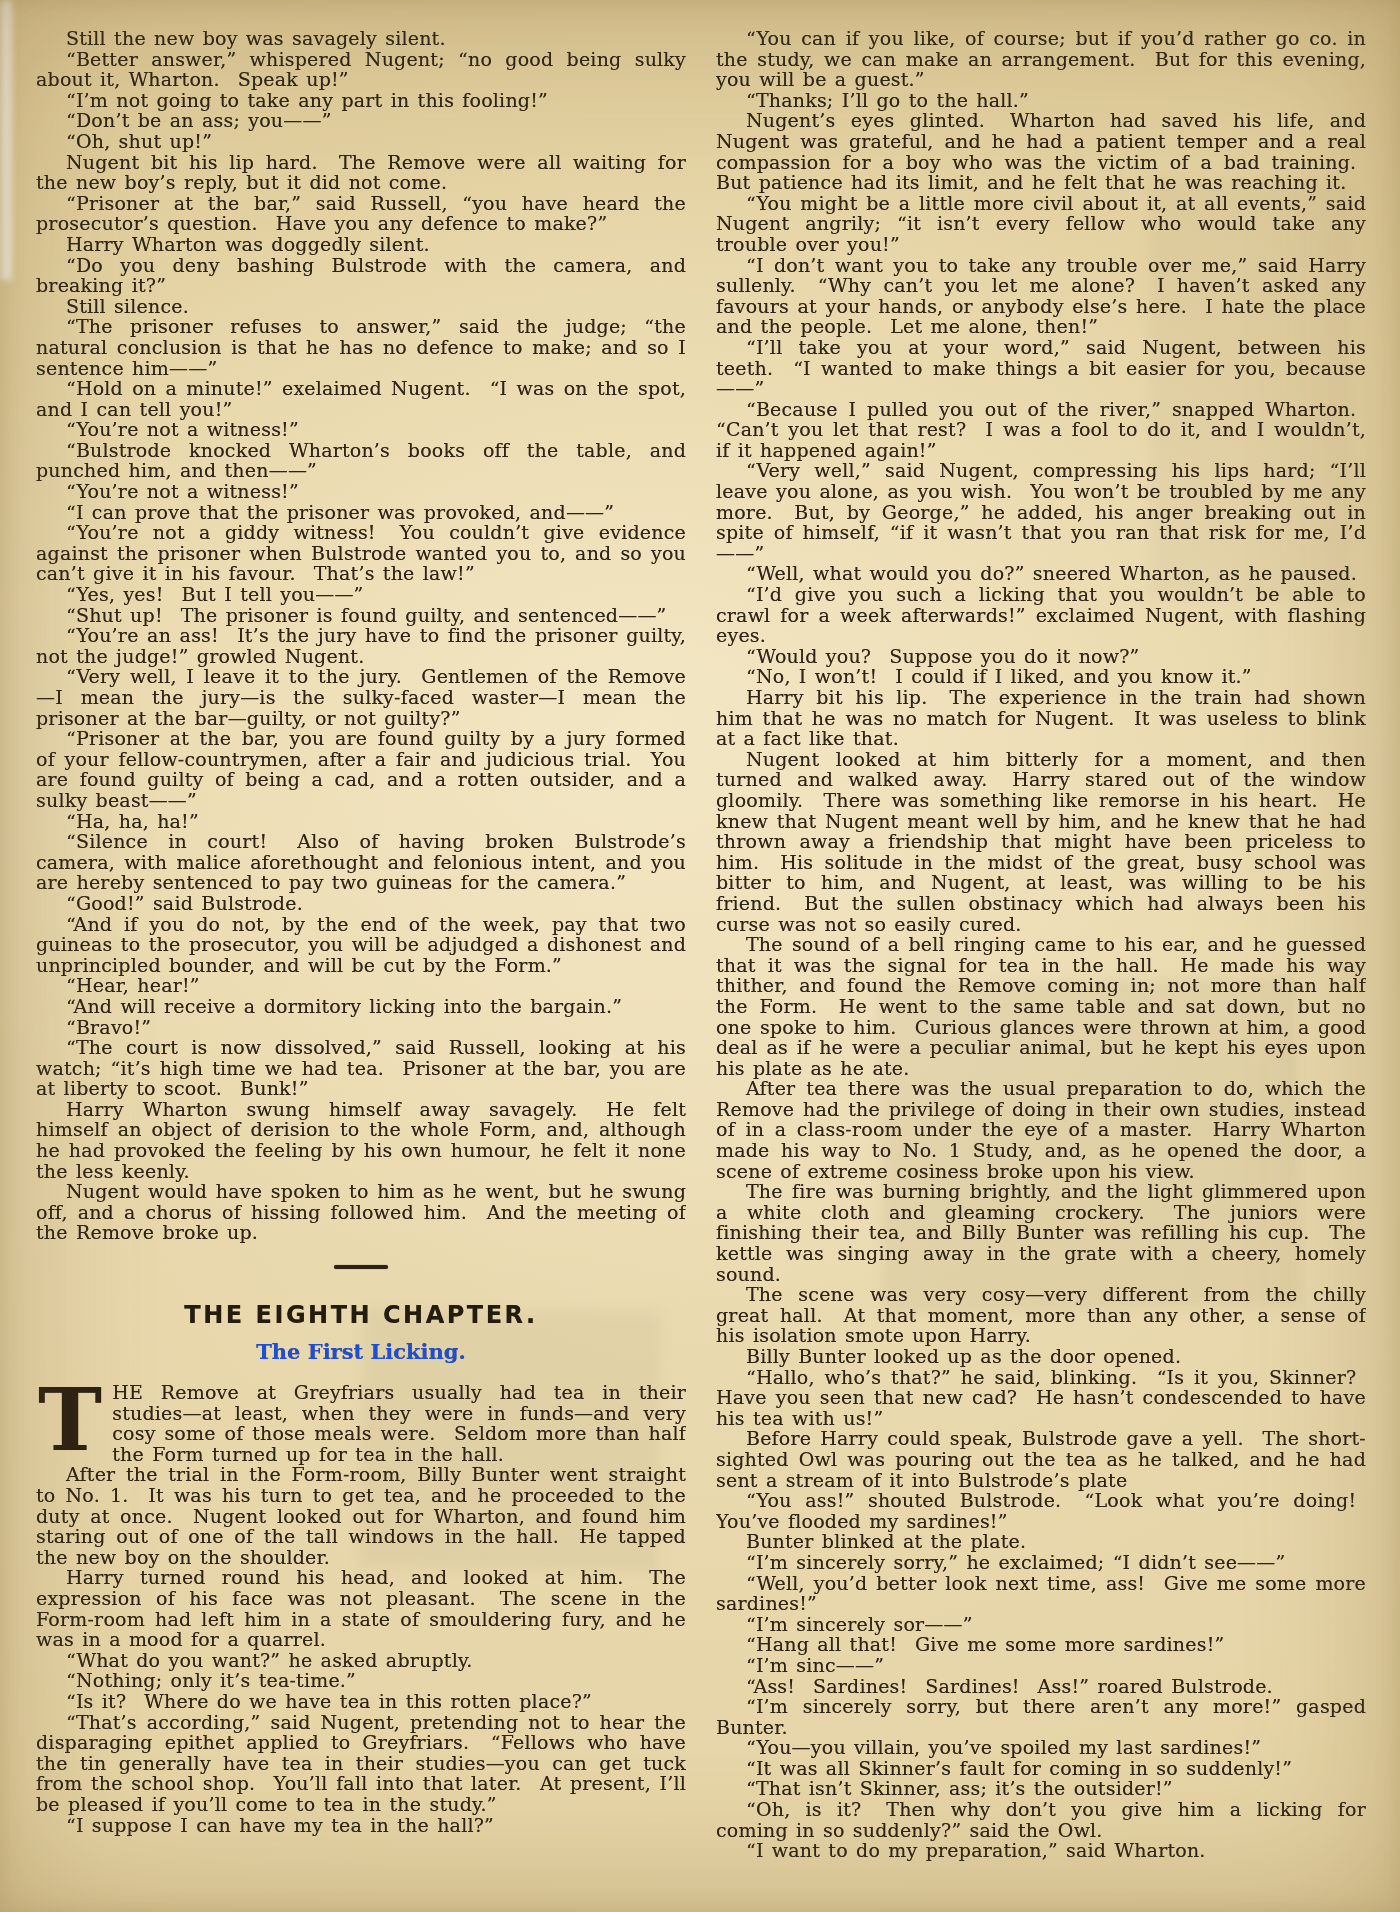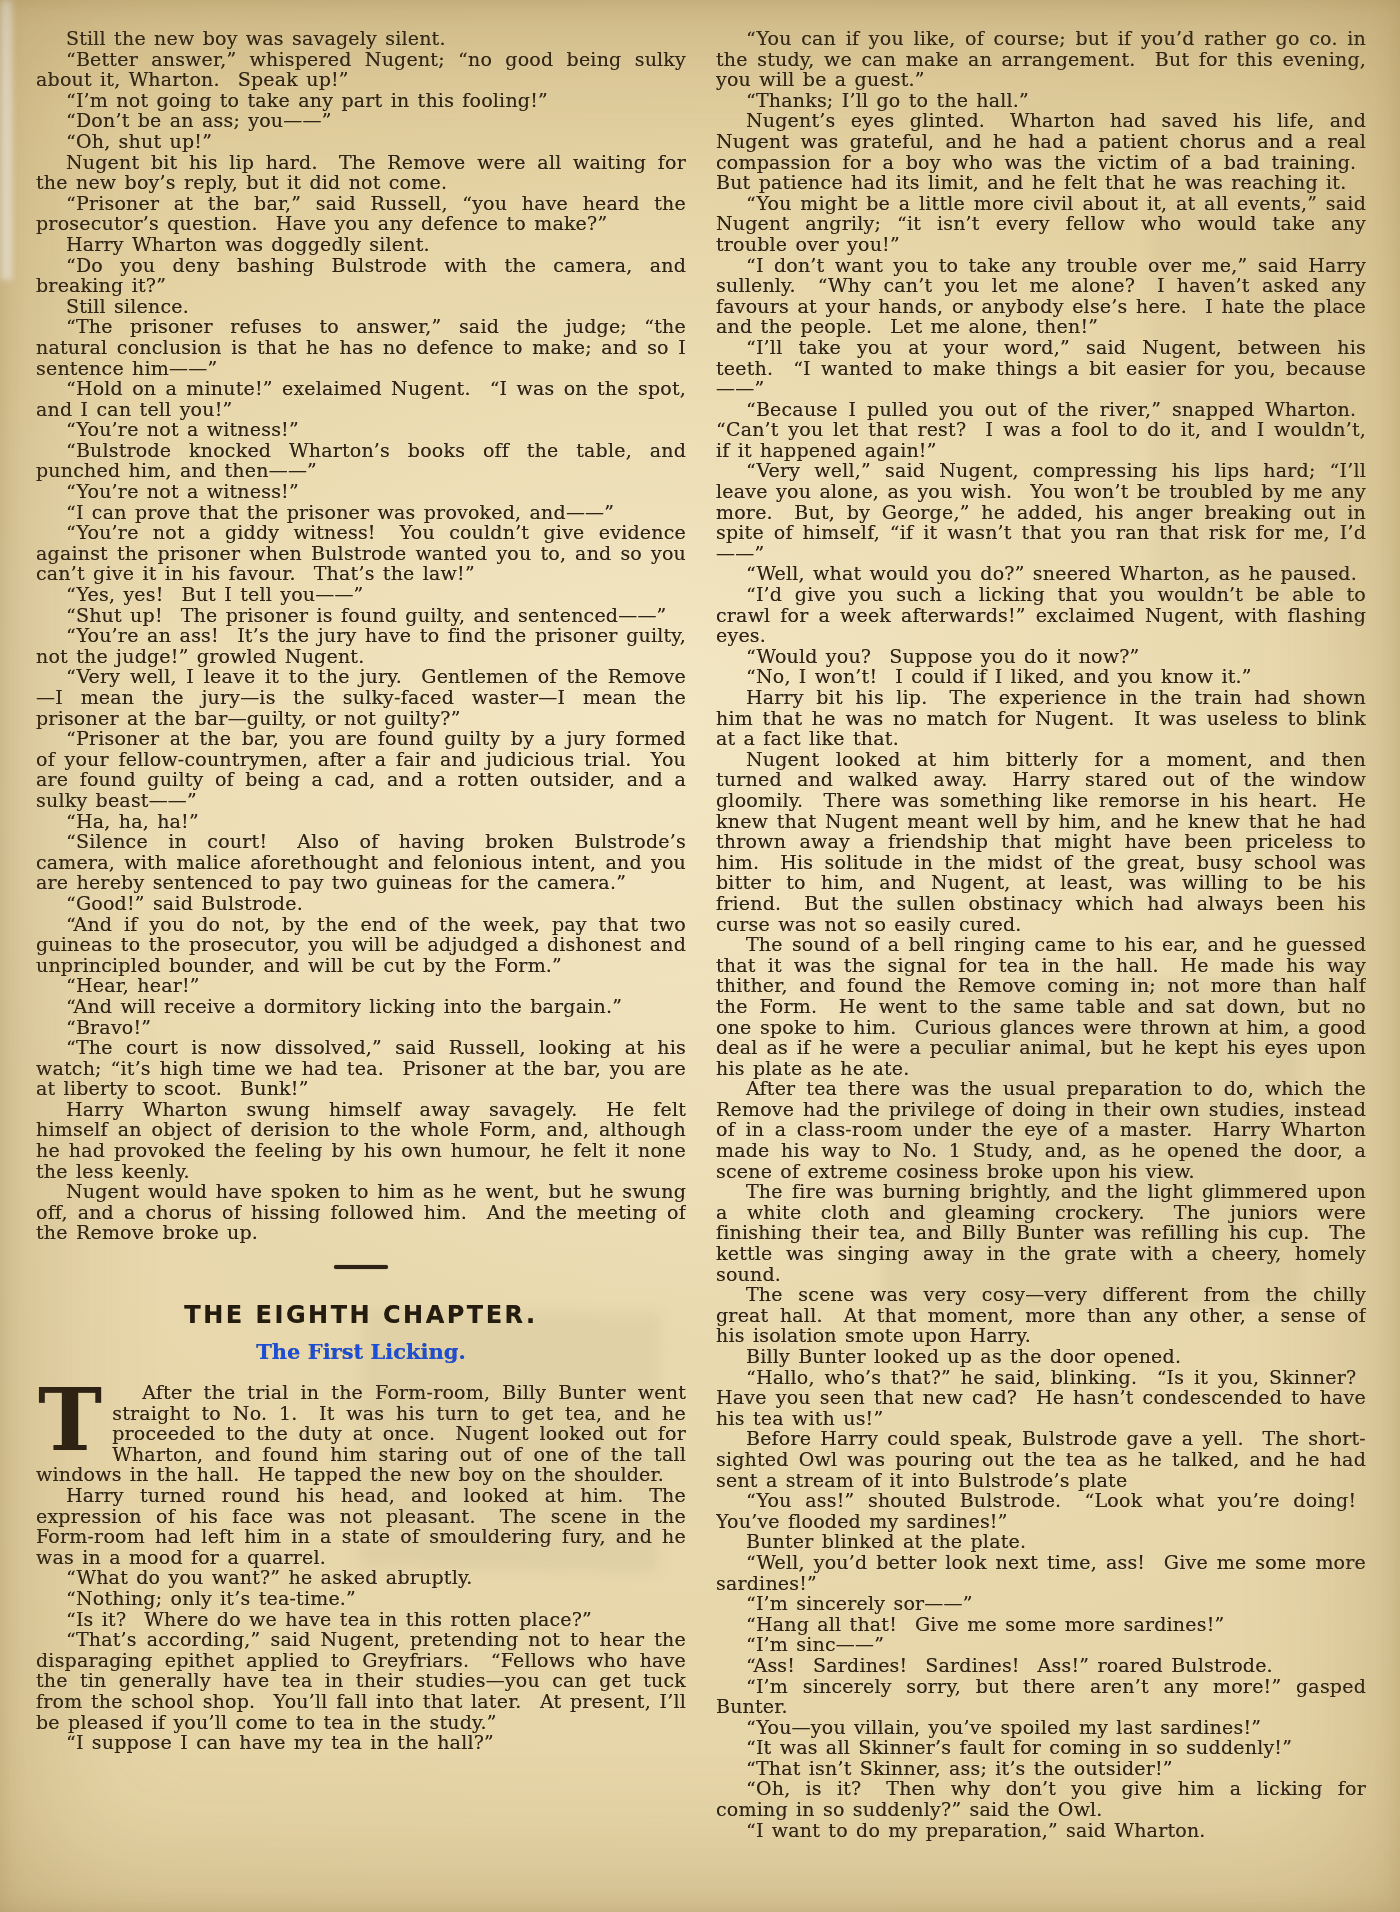--- a/index.html
+++ b/index.html
@@ -108,53 +108,54 @@
         <p class="paragraph">“And if you do not, by the end of the week, pay that two guineas to the prosecutor, you will be adjudged a dishonest and unprincipled bounder, and will be cut by the Form.”</p>
         <p class="paragraph">“Hear, hear!”</p>
         <p class="paragraph">“And will receive a dormitory licking into the bargain.”</p>
         <p class="paragraph">“Bravo!”</p>
         <p class="paragraph">“The court is now dissolved,” said Russell, looking at his watch; “it’s high time we had tea.  Prisoner at the bar, you are at liberty to scoot.  Bunk!”</p>
         <p class="paragraph">Harry Wharton swung himself away savagely.  He felt himself an object of derision to the whole Form, and, although he had provoked the feeling by his own humour, he felt it none the less keenly.</p>
         <p class="paragraph">Nugent would have spoken to him as he went, but he swung off, and a chorus of hissing followed him.  And the meeting of the Remove broke up.</p>
         <div class="divider"></div>
         <h2 class="chapter_title">THE EIGHTH CHAPTER.</h2>
         <h3 class="chapter_subtitle">The First Licking.</h3>
-        <p class="paragraph has-dropcap"><span class="dropcap">T</span></p>
+        <p class="paragraph has-dropcap"><span class="dropcap">T</span><span>HE Remove at Greyfriars usually had tea in their studies—at least, when they were in funds—and very cosy some of those meals were.  Seldom more than half the Form turned up for tea in the hall.</span></p>
         <p class="paragraph">After the trial in the Form-room, Billy Bunter went straight to No. 1.  It was his turn to get tea, and he proceeded to the duty at once.  Nugent looked out for Wharton, and found him staring out of one of the tall windows in the hall.  He tapped the new boy on the shoulder.</p>
         <p class="paragraph">Harry turned round his head, and looked at him.  The expression of his face was not pleasant.  The scene in the Form-room had left him in a state of smouldering fury, and he was in a mood for a quarrel.</p>
         <p class="paragraph">“What do you want?” he asked abruptly.</p>
         <p class="paragraph">“Nothing; only it’s tea-time.”</p>
         <p class="paragraph">“Is it?  Where do we have tea in this rotten place?”</p>
         <p class="paragraph">“That’s according,” said Nugent, pretending not to hear the disparaging epithet applied to Greyfriars.  “Fellows who have the tin generally have tea in their studies—you can get tuck from the school shop.  You’ll fall into that later.  At present, I’ll be pleased if you’ll come to tea in the study.”</p>
         <p class="paragraph">“I suppose I can have my tea in the hall?”</p>
       </div>
     <div class="col">
         <p class="paragraph">“You can if you like, of course; but if you’d rather go co. in the study, we can make an arrangement.  But for this evening, you will be a guest.”</p>
         <p class="paragraph">“Thanks; I’ll go to the hall.”</p>
-        <p class="paragraph">Nugent’s eyes glinted.  Wharton had saved his life, and Nugent was grateful, and he had a patient chorus and a real compassion for a boy who was the victim of a bad training.  But patience had its limit, and he felt that he was reaching it.</p>
+        <p class="paragraph">Nugent’s eyes glinted.  Wharton had saved his life, and Nugent was grateful, and he had a patient temper and a real compassion for a boy who was the victim of a bad training.  But patience had its limit, and he felt that he was reaching it.</p>
         <p class="paragraph">“You might be a little more civil about it, at all events,” said Nugent angrily; “it isn’t every fellow who would take any trouble over you!”</p>
         <p class="paragraph">“I don’t want you to take any trouble over me,” said Harry sullenly.  “Why can’t you let me alone?  I haven’t asked any favours at your hands, or anybody else’s here.  I hate the place and the people.  Let me alone, then!”</p>
         <p class="paragraph">“I’ll take you at your word,” said Nugent, between his teeth.  “I wanted to make things a bit easier for you, because——”</p>
         <p class="paragraph">“Because I pulled you out of the river,” snapped Wharton.  “Can’t you let that rest?  I was a fool to do it, and I wouldn’t, if it happened again!”</p>
         <p class="paragraph">“Very well,” said Nugent, compressing his lips hard; “I’ll leave you alone, as you wish.  You won’t be troubled by me any more.  But, by George,” he added, his anger breaking out in spite of himself, “if it wasn’t that you ran that risk for me, I’d——”</p>
         <p class="paragraph">“Well, what would you do?” sneered Wharton, as he paused.</p>
         <p class="paragraph">“I’d give you such a licking that you wouldn’t be able to crawl for a week afterwards!” exclaimed Nugent, with flashing eyes.</p>
         <p class="paragraph">“Would you?  Suppose you do it now?”</p>
         <p class="paragraph">“No, I won’t!  I could if I liked, and you know it.”</p>
         <p class="paragraph">Harry bit his lip.  The experience in the train had shown him that he was no match for Nugent.  It was useless to blink at a fact like that.</p>
         <p class="paragraph">Nugent looked at him bitterly for a moment, and then turned and walked away.  Harry stared out of the window gloomily.  There was something like remorse in his heart.  He knew that Nugent meant well by him, and he knew that he had thrown away a friendship that might have been priceless to him.  His solitude in the midst of the great, busy school was bitter to him, and Nugent, at least, was willing to be his friend.  But the sullen obstinacy which had always been his curse was not so easily cured.</p>
         <p class="paragraph">The sound of a bell ringing came to his ear, and he guessed that it was the signal for tea in the hall.  He made his way thither, and found the Remove coming in; not more than half the Form.  He went to the same table and sat down, but no one spoke to him.  Curious glances were thrown at him, a good deal as if he were a peculiar animal, but he kept his eyes upon his plate as he ate.</p>
         <p class="paragraph">After tea there was the usual preparation to do, which the Remove had the privilege of doing in their own studies, instead of in a class-room under the eye of a master.  Harry Wharton made his way to No. 1 Study, and, as he opened the door, a scene of extreme cosiness broke upon his view.</p>
         <p class="paragraph">The fire was burning brightly, and the light glimmered upon a white cloth and gleaming crockery.  The juniors were finishing their tea, and Billy Bunter was refilling his cup.  The kettle was singing away in the grate with a cheery, homely sound.</p>
         <p class="paragraph">The scene was very cosy—very different from the chilly great hall.  At that moment, more than any other, a sense of his isolation smote upon Harry.</p>
         <p class="paragraph">Billy Bunter looked up as the door opened.</p>
         <p class="paragraph">“Hallo, who’s that?” he said, blinking.  “Is it you, Skinner?  Have you seen that new cad?  He hasn’t condescended to have his tea with us!”</p>
         <p class="paragraph">Before Harry could speak, Bulstrode gave a yell.  The short-sighted Owl was pouring out the tea as he talked, and he had sent a stream of it into Bulstrode’s plate</p>
         <p class="paragraph">“You ass!” shouted Bulstrode.  “Look what you’re doing!  You’ve flooded my sardines!”</p>
         <p class="paragraph">Bunter blinked at the plate.</p>
+        <p class="paragraph">“I’m sincerely sorry,” he exclaimed; “I didn’t see——”</p>
         <p class="paragraph">“Well, you’d better look next time, ass!  Give me some more sardines!”</p>
         <p class="paragraph">“I’m sincerely sor——”</p>
         <p class="paragraph">“Hang all that!  Give me some more sardines!”</p>
         <p class="paragraph">“I’m sinc——”</p>
         <p class="paragraph">“Ass!  Sardines!  Sardines!  Ass!” roared Bulstrode.</p>
         <p class="paragraph">“I’m sincerely sorry, but there aren’t any more!” gasped Bunter.</p>
         <p class="paragraph">“You—you villain, you’ve spoiled my last sardines!”</p>
         <p class="paragraph">“It was all Skinner’s fault for coming in so suddenly!”</p>
         <p class="paragraph">“That isn’t Skinner, ass; it’s the outsider!”</p>
         <p class="paragraph">“Oh, is it?  Then why don’t you give him a licking for coming in so suddenly?” said the Owl.</p>

